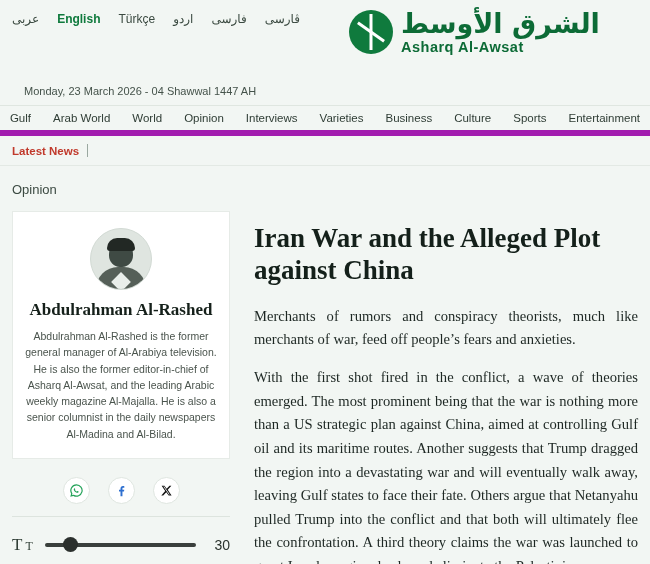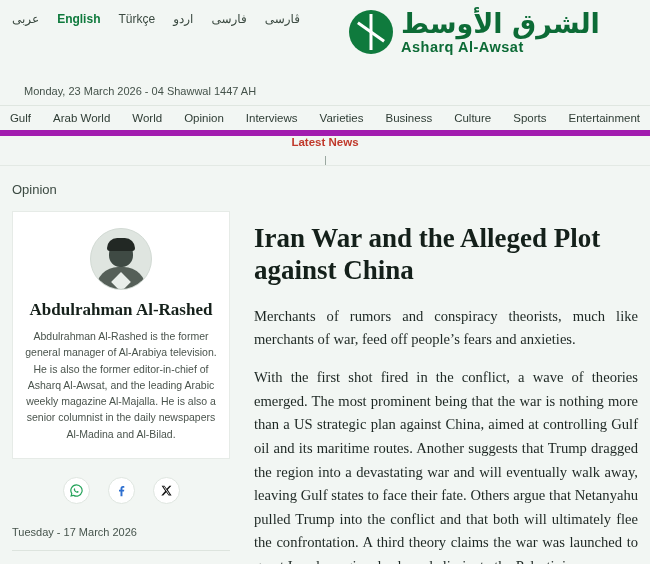--- a/index.html
+++ b/index.html
@@ -115,21 +115,20 @@
   }
 
   
   .latest {
     height: 30px;
     display: flex;
     align-items: center;
     padding: 0 12px;
     gap: 8px;
     border-bottom: 1px solid #e3e9e4;
-    flex-direction: column;
   }
   .latest .label {
     font-size: 11.5px;
     font-weight: bold;
     color: #c0392b;
   }
   .latest .bar {
     width: 1px; height: 13px;
     background: #9aa8a0;
   }
@@ -374,21 +373,20 @@
           <path d="M13.5 21v-7.4h2.5l.4-2.9h-2.9V8.9c0-.8.2-1.4 1.4-1.4h1.6V5c-.3 0-1.2-.1-2.3-.1-2.3 0-3.8 1.4-3.8 3.9v1.9H8v2.9h2.4V21h3.1z"></path>
         </svg>
       </div>
       <div class="share-btn xt">
         <svg width="13" height="13" viewBox="0 0 24 24" fill="currentColor" aria-hidden="true">
           <path d="M3 3h5.2l4.1 5.6L17.6 3H21l-6.7 7.6L21.4 21H16l-4.4-6-5.7 6H2.4l7.2-7.9L3 3zm3.1 1.6 10.3 14.8h1.6L7.7 4.6H6.1z"></path>
         </svg>
       </div>
     </div>
 
-    <div class="art-date">Tuesday - 17 March 2026</div>
     <div class="hr"></div>
 
     <div class="font-ctrl">
       <div class="tt">
         <span class="big">T</span>
         <span class="small">T</span>
       </div>
       <div class="slider">
         <div class="track"></div>
         <div class="knob"></div>

